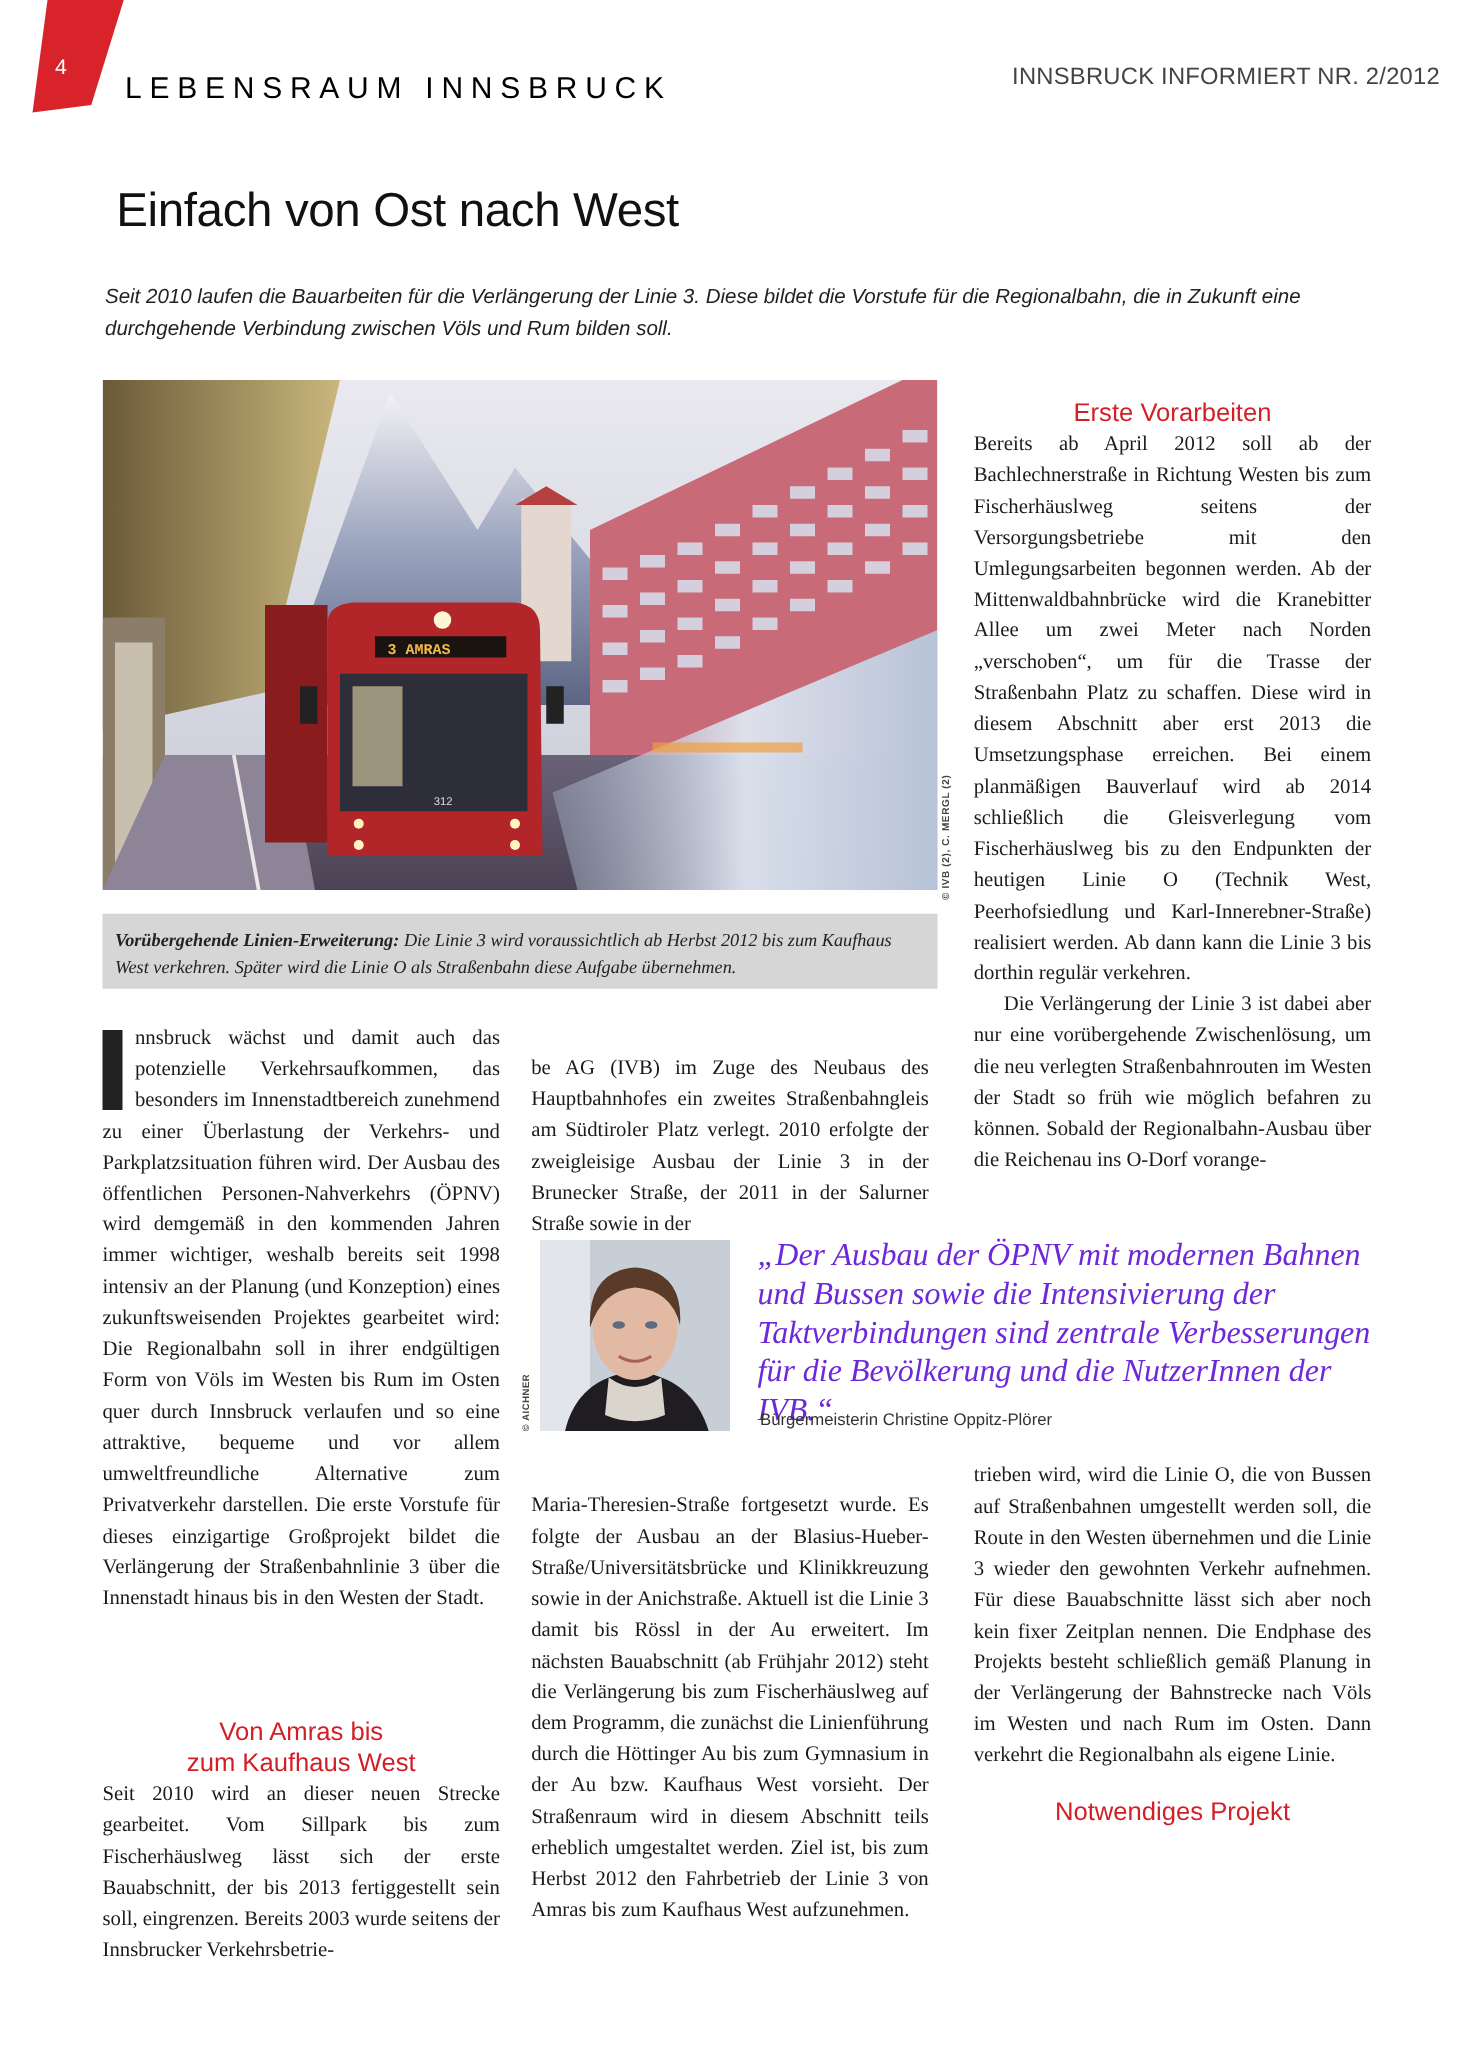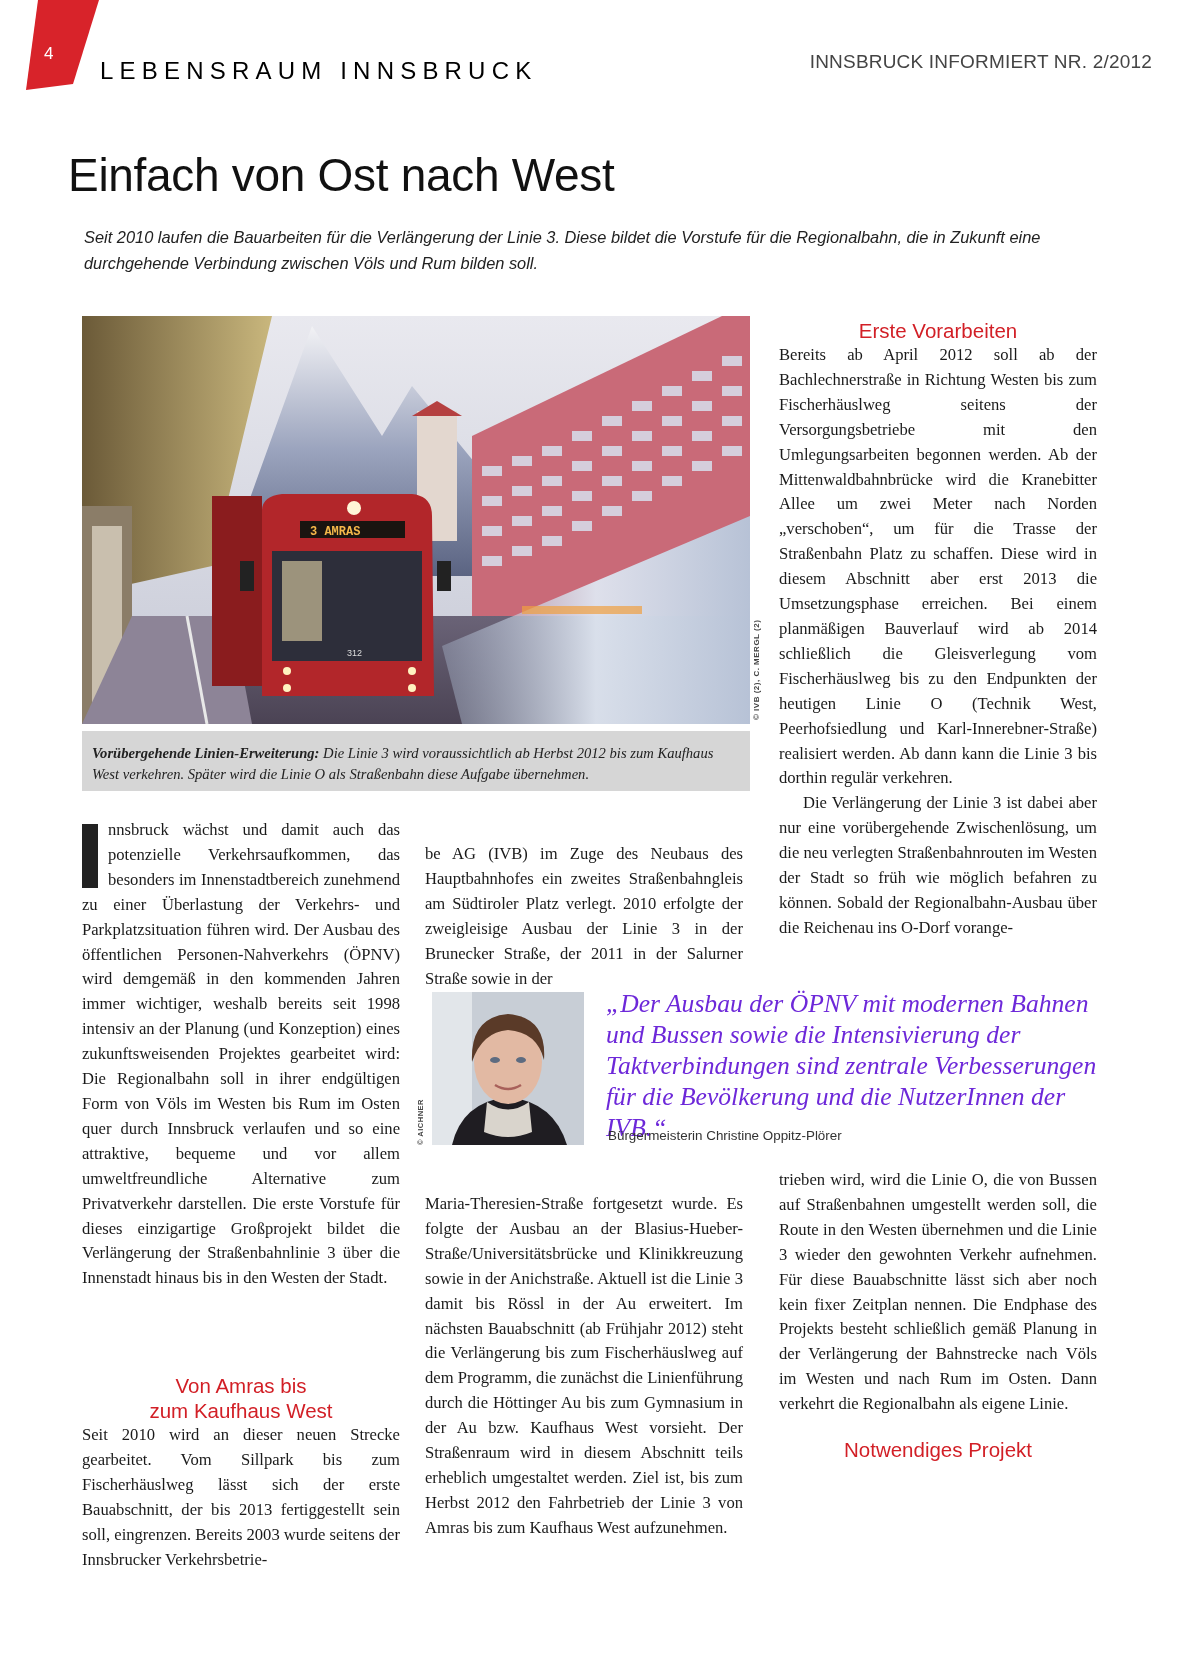--- a/index.html
+++ b/index.html
@@ -5,25 +5,25 @@
   * { box-sizing: border-box; margin: 0; padding: 0; }
   html, body { width: 1181px; height: 1654px; background: #ffffff; overflow: hidden; }
   body { position: relative; font-family: "Liberation Serif", "DejaVu Serif", serif; color: #1e1e1e; }
 
   
   .tab-shape { position: absolute; left: 0; top: 0; width: 110px; height: 95px; }
   .page-num { position: absolute; left: 44px; top: 44px; color: #fff; font-size: 17px; font-family: "Liberation Sans", sans-serif; }
   .section-label { position: absolute; left: 100px; top: 45px; font-size: 24px; letter-spacing: 6.2px; color: #000000; font-family: "Liberation Sans", sans-serif; margin-top: 12px; }
   .issue-label { position: absolute; right: 29px; top: 51px; font-size: 19px; color: #444; font-family: "Liberation Sans", sans-serif; letter-spacing: 0.2px; }
 
-  .title { position: absolute; left: 68px; top: 148px; font-size: 46px; font-weight: normal; font-family: "Liberation Sans", sans-serif; color: #111; letter-spacing: -0.3px; }
+  .title { position: absolute; left: 93px; top: 148px; font-size: 38px; font-weight: normal; font-family: "Liberation Sans", sans-serif; color: #111; letter-spacing: -0.3px; }
   .lead { position: absolute; left: 84px; top: 224px; width: 990px; font-size: 16.4px; line-height: 26px; color: #222; font-family: "Liberation Sans", sans-serif; font-style: italic; }
 
   
-  .photo { position: absolute; left: 82px; top: 316px; width: 668px; height: 408px; overflow: hidden; }
+  .photo { position: absolute; left: 82px; top: 304px; width: 668px; height: 408px; overflow: hidden; }
   .photo-credit { position: absolute; left: 752px; top: 720px; transform: rotate(-90deg); transform-origin: left top; font-size: 8px; color: #444; font-family: "Liberation Sans", sans-serif; white-space: nowrap; letter-spacing: 0.5px; font-weight: bold; }
   .caption { position: absolute; left: 82px; top: 731px; width: 668px; height: 60px; background: #d6d6d6; padding: 12px 24px 0 10px; font-style: italic; font-size: 14.6px; line-height: 21px; color: #222; }
   .caption b { font-weight: bold; }
 
   
   .col { position: absolute; font-size: 16.6px; line-height: 24.9px; text-align: justify; color: #1a1a1a; hyphens: manual; }
   .col p { margin: 0; }
   .col .indent { text-indent: 24px; }
   .col-1 { left: 82px; width: 318px; }
   .col-2 { left: 425px; width: 318px; margin-top: 24px; }

